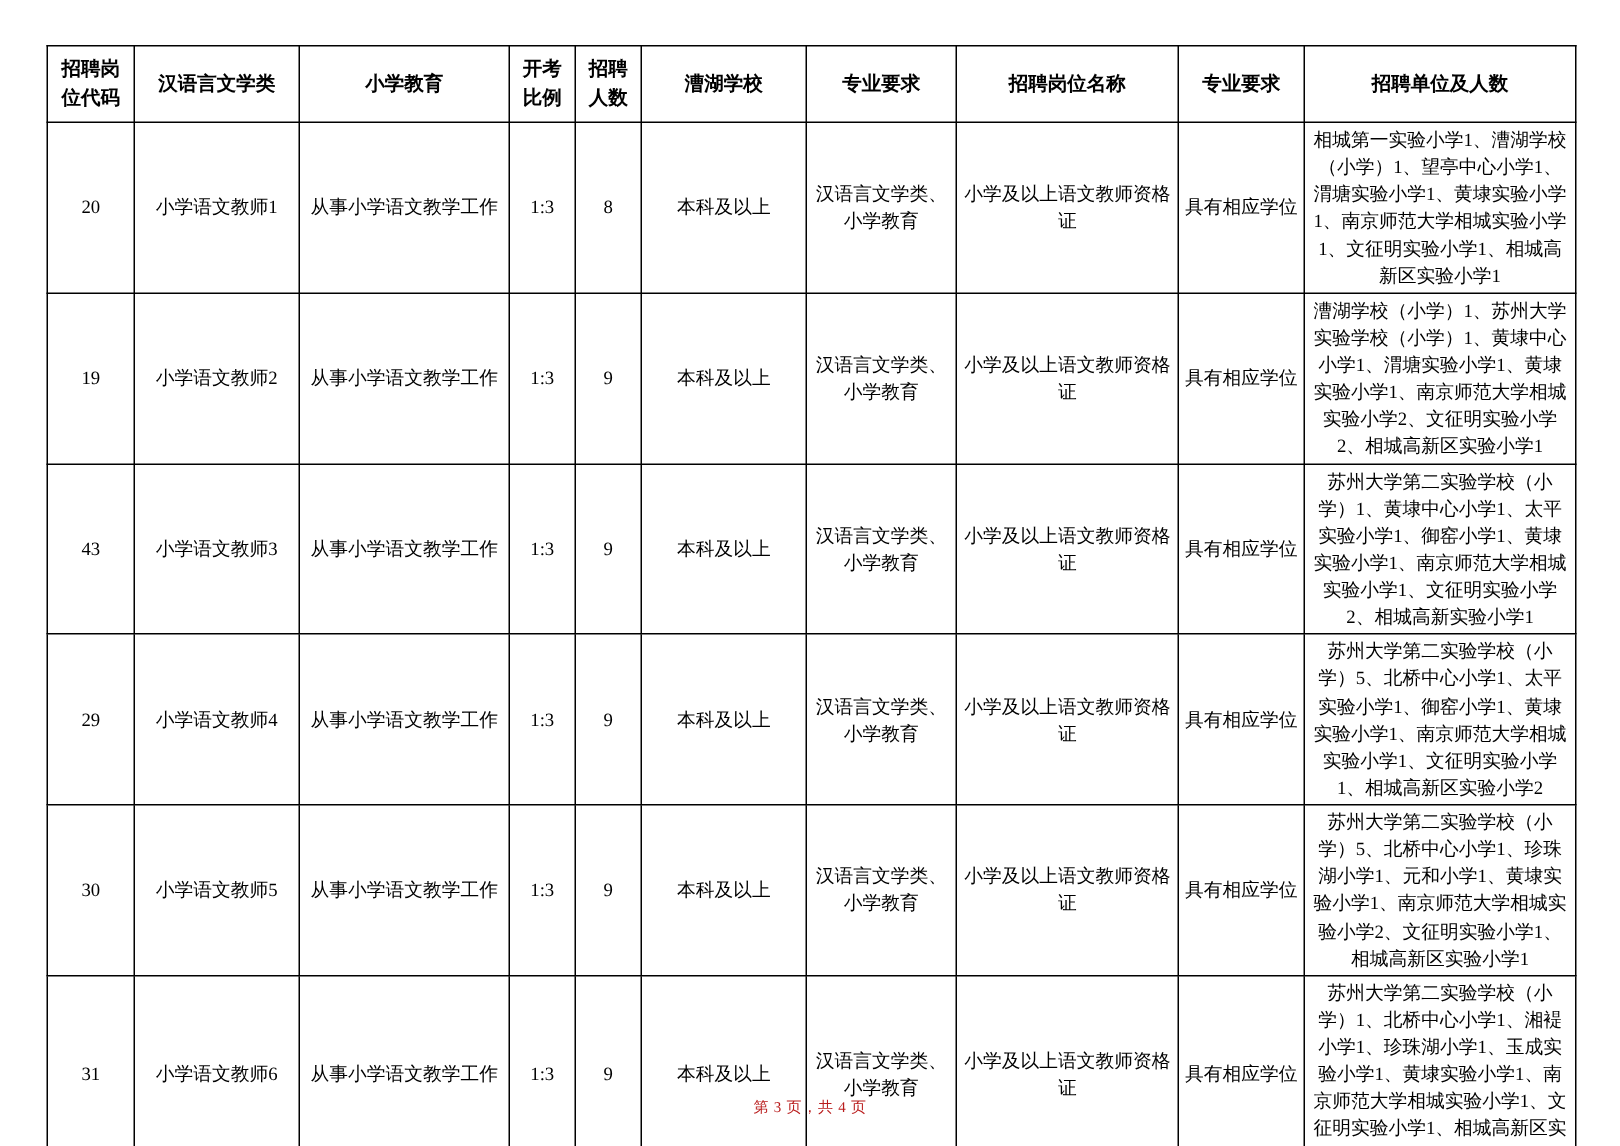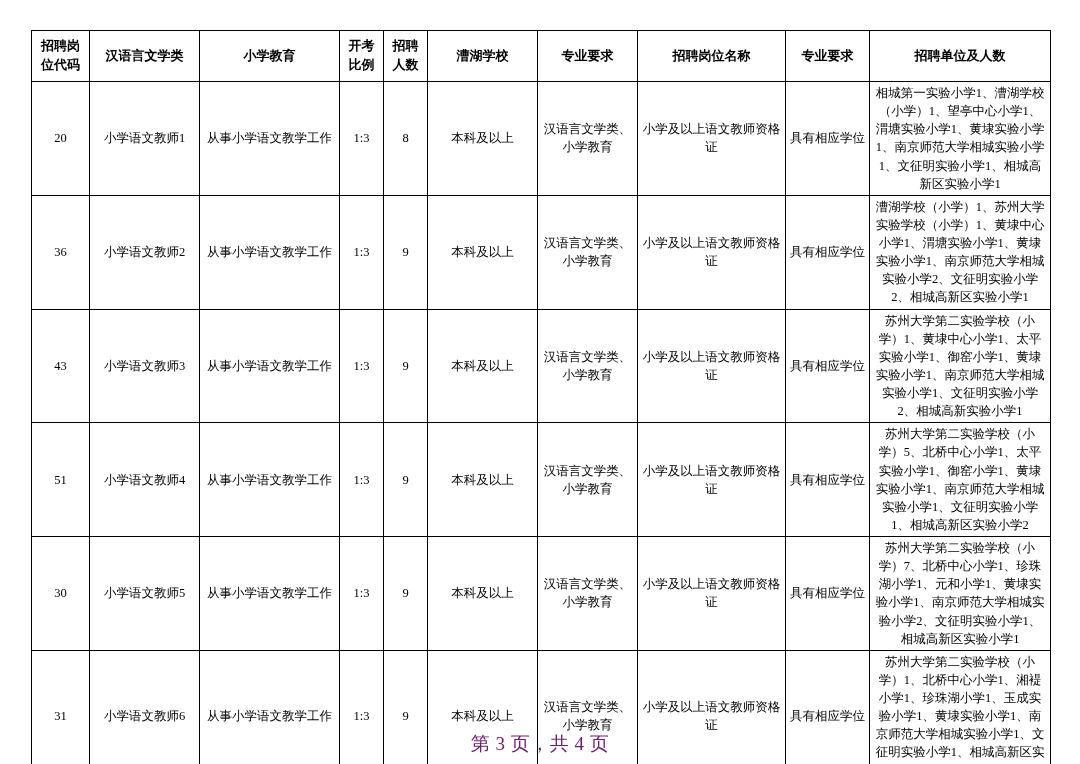--- a/index.html
+++ b/index.html
@@ -61,22 +61,22 @@
   .col-cert    { width: 148px; }
   .col-other   { width: 84px; }
   .col-units   { width: 181px; }
 
   .footer {
     position: absolute;
     left: 0;
     top: 731px;
     width: 1080px;
     text-align: center;
-    font-size: 19px;
-    color: #701a75;
+    font-size: 10px;
+    color: #b91c1c;
     letter-spacing: 0.5px;
   }
   .two-line { white-space: pre-line; }
 </style>
 </head>
 <body>
 
 <div class="page">
 
   <table class="recruit">
@@ -116,21 +116,21 @@
         <td>从事小学语文教学工作</td>
         <td>1:3</td>
         <td>8</td>
         <td>本科及以上</td>
         <td>汉语言文学类、小学教育</td>
         <td>小学及以上语文教师资格证</td>
         <td>具有相应学位</td>
         <td class="units">相城第一实验小学1、漕湖学校（小学）1、望亭中心小学1、渭塘实验小学1、黄埭实验小学1、南京师范大学相城实验小学1、文征明实验小学1、相城高新区实验小学1</td>
       </tr>
       <tr>
-        <td>36</td>
+        <td>19</td>
         <td>小学语文教师2</td>
         <td>从事小学语文教学工作</td>
         <td>1:3</td>
         <td>9</td>
         <td>本科及以上</td>
         <td>汉语言文学类、小学教育</td>
         <td>小学及以上语文教师资格证</td>
         <td>具有相应学位</td>
         <td class="units">漕湖学校（小学）1、苏州大学实验学校（小学）1、黄埭中心小学1、渭塘实验小学1、黄埭实验小学1、南京师范大学相城实验小学2、文征明实验小学2、相城高新区实验小学1</td>
       </tr>
@@ -140,42 +140,42 @@
         <td>从事小学语文教学工作</td>
         <td>1:3</td>
         <td>9</td>
         <td>本科及以上</td>
         <td>汉语言文学类、小学教育</td>
         <td>小学及以上语文教师资格证</td>
         <td>具有相应学位</td>
         <td class="units">苏州大学第二实验学校（小学）1、黄埭中心小学1、太平实验小学1、御窑小学1、黄埭实验小学1、南京师范大学相城实验小学1、文征明实验小学2、相城高新实验小学1</td>
       </tr>
       <tr>
-        <td>51</td>
+        <td>29</td>
         <td>小学语文教师4</td>
         <td>从事小学语文教学工作</td>
         <td>1:3</td>
         <td>9</td>
         <td>本科及以上</td>
         <td>汉语言文学类、小学教育</td>
         <td>小学及以上语文教师资格证</td>
         <td>具有相应学位</td>
         <td class="units">苏州大学第二实验学校（小学）5、北桥中心小学1、太平实验小学1、御窑小学1、黄埭实验小学1、南京师范大学相城实验小学1、文征明实验小学1、相城高新区实验小学2</td>
       </tr>
       <tr>
         <td>30</td>
         <td>小学语文教师5</td>
         <td>从事小学语文教学工作</td>
         <td>1:3</td>
         <td>9</td>
         <td>本科及以上</td>
         <td>汉语言文学类、小学教育</td>
         <td>小学及以上语文教师资格证</td>
         <td>具有相应学位</td>
-        <td class="units">苏州大学第二实验学校（小学）7、北桥中心小学1、珍珠湖小学1、元和小学1、黄埭实验小学1、南京师范大学相城实验小学2、文征明实验小学1、相城高新区实验小学1</td>
+        <td class="units">苏州大学第二实验学校（小学）5、北桥中心小学1、珍珠湖小学1、元和小学1、黄埭实验小学1、南京师范大学相城实验小学2、文征明实验小学1、相城高新区实验小学1</td>
       </tr>
       <tr>
         <td>31</td>
         <td>小学语文教师6</td>
         <td>从事小学语文教学工作</td>
         <td>1:3</td>
         <td>9</td>
         <td>本科及以上</td>
         <td>汉语言文学类、小学教育</td>
         <td>小学及以上语文教师资格证</td>

